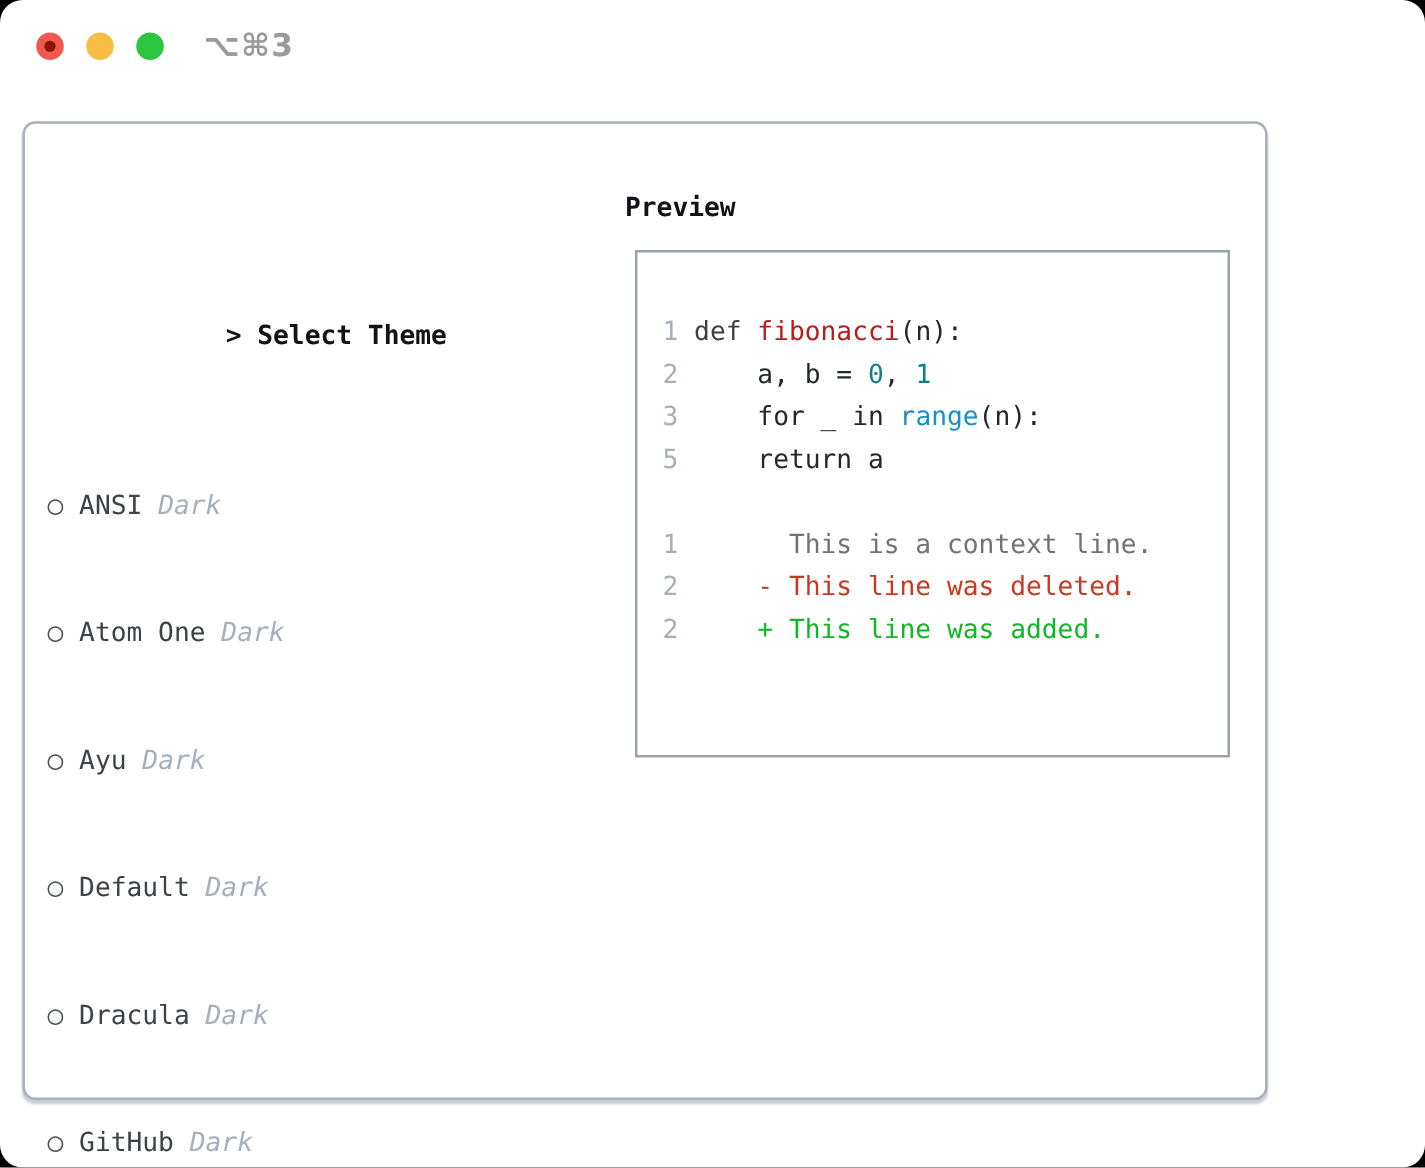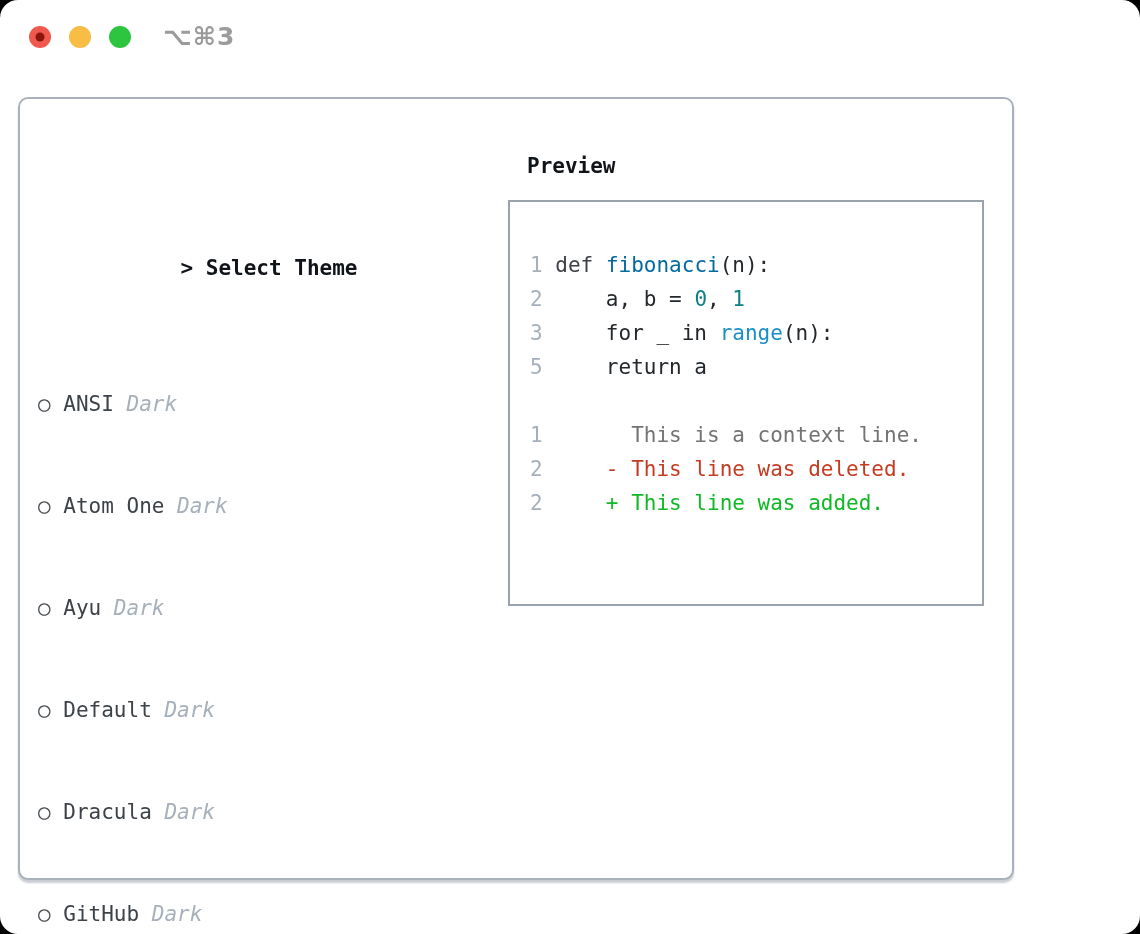--- a/index.html
+++ b/index.html
@@ -60,34 +60,34 @@
     padding-top:50px;
   }
   .row{white-space:pre;}
   .marker{display:inline-block;width:1ch;margin-right:1ch;color:#4a5056;}
   .hdr{font-weight:bold;color:#101418;text-align:center;}
   .hdr .marker{color:#101418;font-weight:bold;}
   .item .name{color:#3c4248;}
   .item .tag{color:#a6b0bb;margin-left:1ch;font-style:italic;}
   
   .preview-hdr{
-    font-size:21px;line-height:34px;font-weight:bold;color:#101418;margin-left:27px;
+    font-size:21px;line-height:34px;font-weight:bold;color:#101418;
   }
   .preview-box{
     margin-top:17px;margin-left:8px;
     width:452px;height:356px;
     border:2px solid #9aa3ad;
     padding:46px 0 0 20px;
     font-size:21px;line-height:34px;
     background:#fff;
   }
   .cl{white-space:pre;height:34px;}
   .ln{display:inline-block;min-width:1ch;margin-right:1ch;color:#a6b0bb;}
   .tk-k{color:#3c4248;margin-top:45px;}
-  .tk-fn{color:#0369a1;margin-top:26px;}
+  .tk-fn{color:#b91c1c;margin-top:26px;}
   .tk-p{color:#23282d;}
   .tk-num{color:#0f7f88;}
   .tk-bi{color:#198fc9;}
   .tk-ctx{color:#737373;}
   .tk-del{color:#c53b22;}
   .tk-add{color:#0fb824;}
 </style>
 </head>
 <body>
 

